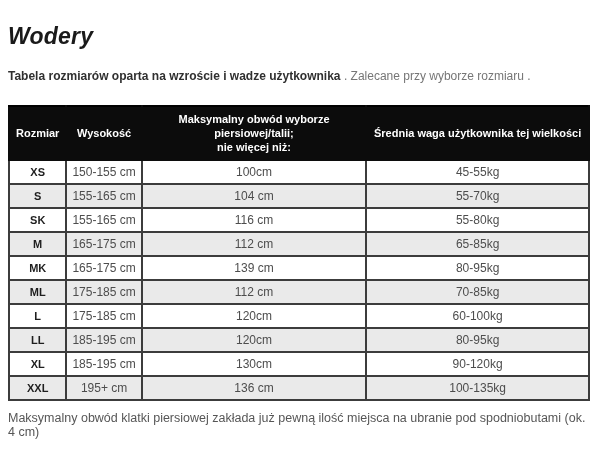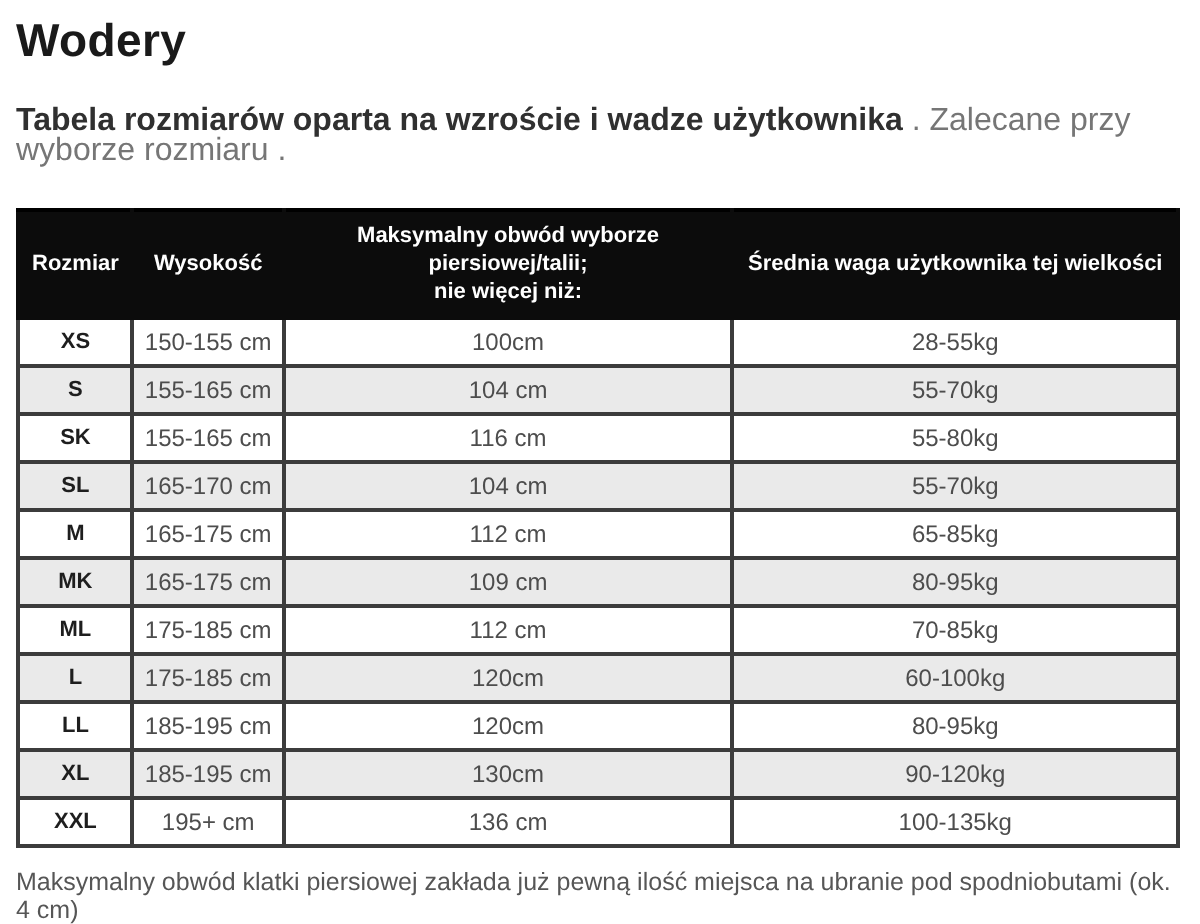--- a/index.html
+++ b/index.html
@@ -9,29 +9,30 @@
     background: #ffffff;
     width: 600px;
     height: 462px;
     font-family: "Liberation Sans", sans-serif;
     overflow: hidden;
   }
   .wrap {
     padding: 5px 8px 0 8px;
   }
   .page-title {
-    margin: 2px 0 0 0;
+    margin: 18px 0 0 0;
     font-size: 23px;
     font-weight: bold;
     color: #1a1a1a;
     letter-spacing: 0.2px;
+    font-style: italic;
   }
   .subtitle {
     margin: 19px 0 0 0;
-    font-size: 16px;
+    font-size: 12px;
     line-height: 15px;
     color: #767676;
   }
   .subtitle .bold-part {
     font-weight: bold;
     color: #303030;
   }
   table.size-table {
     margin-top: 21px;
     border-collapse: collapse;
@@ -110,50 +111,44 @@
             <span class="chest-line">nie więcej niż:</span>
           </th>
         <th>Średnia waga użytkownika tej wielkości</th>
       </tr>
     </thead>
     <tbody>
       <tr>
         <td class="size-cell">XS</td>
         <td>150-155 cm</td>
         <td>100cm</td>
-        <td>28-55kg</td>
+        <td>45-55kg</td>
       </tr>
       <tr>
         <td class="size-cell">S</td>
         <td>155-165 cm</td>
         <td>104 cm</td>
         <td>55-70kg</td>
       </tr>
       <tr>
         <td class="size-cell">SK</td>
         <td>155-165 cm</td>
         <td>116 cm</td>
         <td>55-80kg</td>
       </tr>
       <tr>
-        <td class="size-cell">SL</td>
-        <td>165-170 cm</td>
-        <td>104 cm</td>
-        <td>55-70kg</td>
-      </tr>
-      <tr>
         <td class="size-cell">M</td>
         <td>165-175 cm</td>
         <td>112 cm</td>
         <td>65-85kg</td>
       </tr>
       <tr>
         <td class="size-cell">MK</td>
         <td>165-175 cm</td>
-        <td>109 cm</td>
+        <td>139 cm</td>
         <td>80-95kg</td>
       </tr>
       <tr>
         <td class="size-cell">ML</td>
         <td>175-185 cm</td>
         <td>112 cm</td>
         <td>70-85kg</td>
       </tr>
       <tr>
         <td class="size-cell">L</td>

